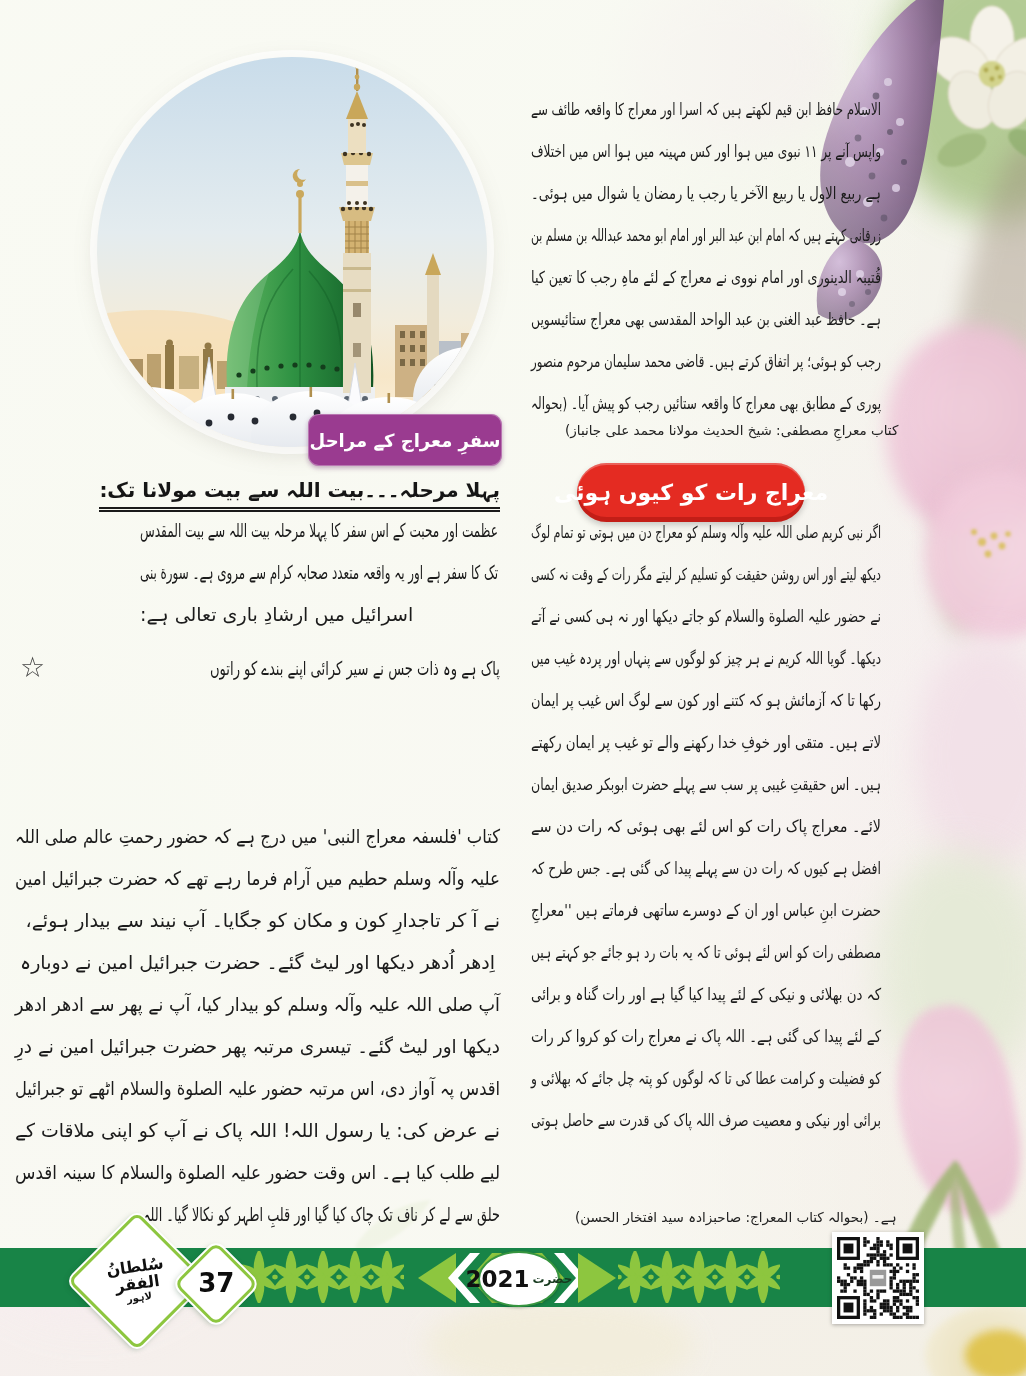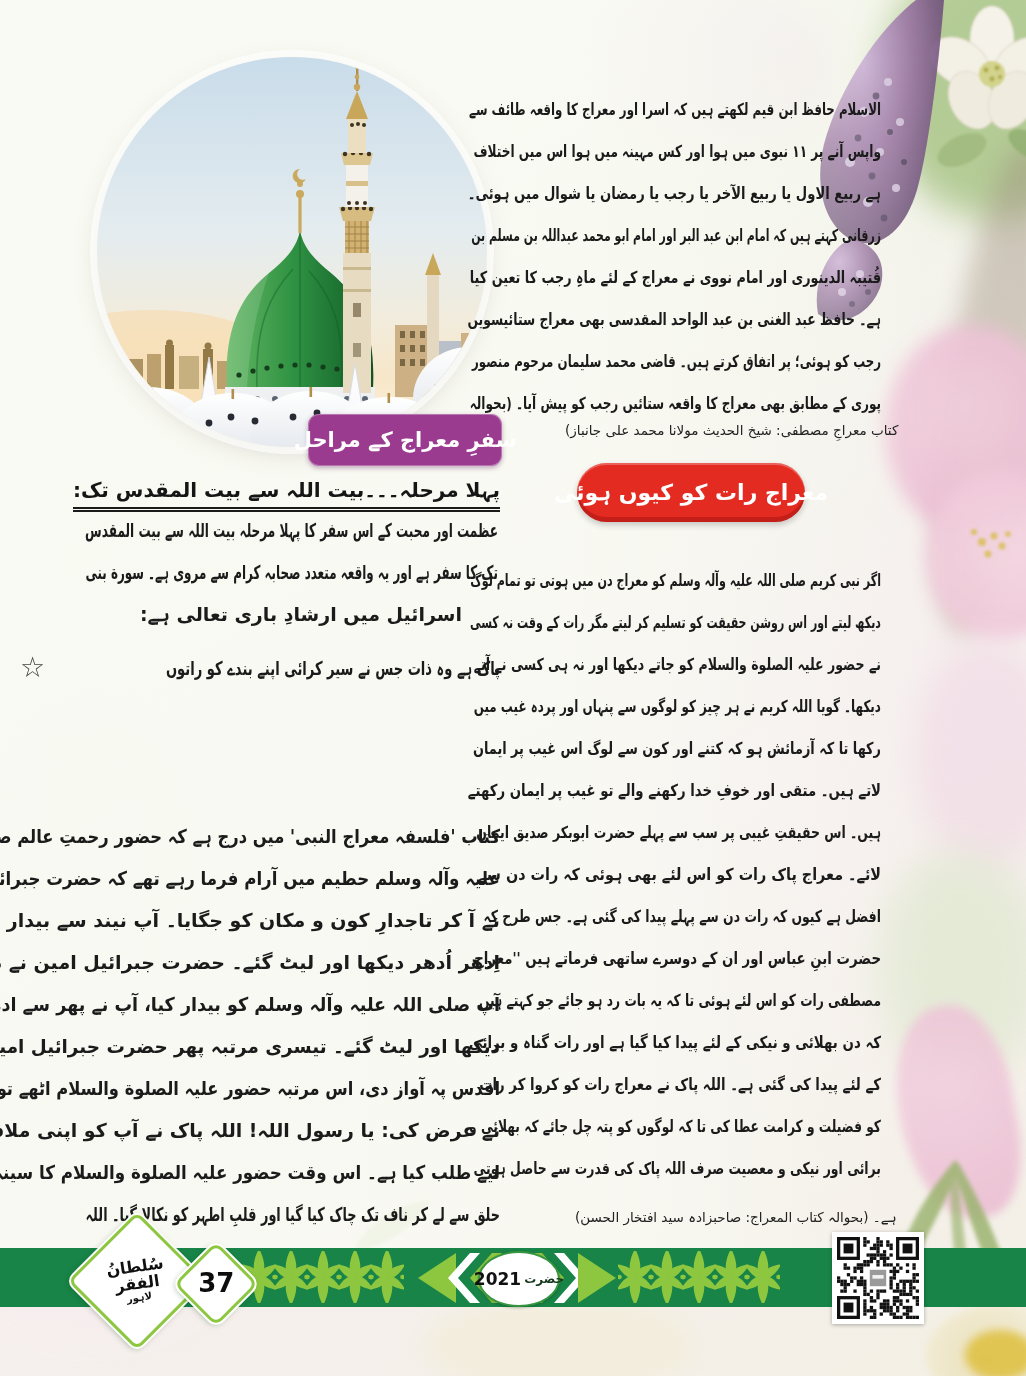--- a/index.html
+++ b/index.html
@@ -8,26 +8,26 @@
     background:linear-gradient(150deg,#f9fbf5 0%,#f3f5ea 30%,#f6efef 62%,#f3f0e5 100%);}
   .blob{position:absolute;border-radius:50%;pointer-events:none;}
   .wash{position:absolute;left:0;top:0;width:935px;height:1250px;pointer-events:none;
     background:linear-gradient(90deg,rgba(249,250,243,.92) 0%,rgba(249,250,243,.86) 62%,rgba(249,250,243,.35) 85%,rgba(249,250,243,0) 100%);}
   
   .mosque{position:absolute;left:97px;top:57px;width:390px;height:390px;border-radius:50%;overflow:hidden;
     box-shadow:0 0 0 7px rgba(255,255,255,.65),0 6px 22px rgba(140,130,120,.25);}
   
   .banner{position:absolute;display:flex;align-items:center;justify-content:center;color:#fff;font-weight:bold;}
   .banner-purple{left:308px;top:414px;width:194px;height:52px;border-radius:11px;background:#9a3b90;
-    box-shadow:inset 0 0 0 1px rgba(255,255,255,.3),0 2px 5px rgba(90,20,90,.35);font-size:21px;}
+    box-shadow:inset 0 0 0 1px rgba(255,255,255,.3),0 2px 5px rgba(90,20,90,.35);font-size:18px;}
   .banner-red{left:577px;top:463px;width:228px;height:59px;border-radius:30px;background:#e42b22;
     box-shadow:inset 0 -5px 0 rgba(120,0,0,.30),inset 0 2px 0 rgba(255,255,255,.25),0 3px 6px rgba(0,0,0,.2);font-size:22px;}
   .banner span{display:inline-block;white-space:nowrap;direction:rtl;}
   
-  .para{position:absolute;direction:rtl;font-weight:bold;}
+  .para{position:absolute;direction:rtl;}
   .tline{height:42px;line-height:42px;text-align:right;direction:rtl;color:#1b1b1b;}
   .tline span{white-space:nowrap;}
   .col-left .tline{font-size:19px;}
   .col-right .tline{font-size:16.5px;}
   .tline.last{text-align:left;}
   .heading{position:absolute;left:15px;top:478px;width:485px;direction:rtl;text-align:right;}
   .heading b{display:inline-block;font-size:20px;color:#151515;border-bottom:5px double #1a1a1a;padding-bottom:5px;font-weight:600;}
   .ref{position:absolute;direction:rtl;font-size:13.5px;color:#222;white-space:nowrap;}
   .qstar{position:absolute;left:20px;top:651px;font-size:28px;color:#444;line-height:34px;}
   .q1{margin-left:195px;}
@@ -41,21 +41,21 @@
   .d-inner{transform:rotate(-45deg);text-align:center;line-height:1.05;}
   .d-logo .d-inner{transform:rotate(-53deg);}
   .logo-main{font-size:16px;font-weight:bold;color:#101010;display:block;direction:rtl;}
   .logo-sub{font-size:10px;font-weight:bold;color:#101010;display:block;direction:rtl;}
   .pageno{font-size:26px;font-weight:bold;color:#0d0d0d;}
   .orn-svg{position:absolute;top:1250px;width:164px;height:54px;}
   .arrows{position:absolute;left:412px;top:1250px;width:210px;height:56px;}
   .oval{position:absolute;left:478px;top:1251px;width:78px;height:52px;border-radius:50%;background:#fff;
     border:2px solid #36953f;display:flex;align-items:center;justify-content:center;gap:3px;direction:rtl;
     box-shadow:0 1px 3px rgba(0,40,15,.3);}
-  .oval .yr{font-size:17px;font-weight:bold;color:#111;}
+  .oval .yr{font-size:23px;font-weight:bold;color:#111;}
   .oval .mo{font-size:12px;color:#173a1f;font-weight:bold;}
   .qr{position:absolute;left:832px;top:1232px;width:92px;height:92px;background:#fff;padding:5px;box-sizing:border-box;
     box-shadow:0 1px 4px rgba(0,0,0,.3);}
   .qr svg{width:100%;height:100%;display:block;}
 </style>
 </head>
 <body>
 
 <div class="page">
 
@@ -336,21 +336,21 @@
   </div>
 
   <div class="banner banner-purple">
     <span class="fit center"><span>سفرِ معراج کے مراحل</span></span>
   </div>
   <div class="banner banner-red">
     <span class="fit center"><span>معراج رات کو کیوں ہوئی</span></span>
   </div>
 
   <div class="heading">
-    <b>پہلا مرحلہ۔۔۔بیت اللہ سے بیت المقدس تک:</b>
+    <b>پہلا مرحلہ۔۔۔بیت اللہ سے بیت مولانا تک:</b>
   </div>
   <div class="para col-left" style="left:140px;top:509px;width:358px;">
       <div class="tline" style="transform: scaleX(0.636604); transform-origin: right center; word-spacing: 0px;"><span>عظمت اور محبت کے اس سفر کا پہلا مرحلہ بیت اللہ سے بیت المقدس</span></div>
       <div class="tline" style="transform: scaleX(0.626507); transform-origin: right center; word-spacing: 0px;"><span>تک کا سفر ہے اور یہ واقعہ متعدد صحابہ کرام سے مروی ہے۔ سورة بنی</span></div>
       <div class="tline last"><span>اسرائیل میں ارشادِ باری تعالی ہے:</span></div>
     </div>
   <div class="qstar">☆</div>
   <div class="para col-left" style="left:15px;top:647px;width:485px;">
     <div class="tline q1" style="transform: scaleX(0.688657); transform-origin: right center; word-spacing: 0px;"><span>پاک ہے وہ ذات جس نے سیر کرائی اپنے بندے کو راتوں</span></div>
   </div>
@@ -371,21 +371,21 @@
       <div class="tline" style="transform: scaleX(0.714901); transform-origin: right center; word-spacing: 0px;"><span>الاسلام حافظ ابن قیم لکھتے ہیں کہ اسرا اور معراج کا واقعہ طائف سے</span></div>
       <div class="tline" style="transform: scaleX(0.734402); transform-origin: right center; word-spacing: 0px;"><span>واپس آنے پر ۱۱ نبوی میں ہوا اور کس مہینہ میں ہوا اس میں اختلاف</span></div>
       <div class="tline" style="transform: scaleX(0.795398); transform-origin: right center; word-spacing: 4.69501e-06px;"><span>ہے ربیع الاول یا ربیع الآخر یا رجب یا رمضان یا شوال میں ہوئی۔</span></div>
       <div class="tline" style="transform: scaleX(0.663546); transform-origin: right center; word-spacing: 0px;"><span>زرقانی کہتے ہیں کہ امام ابن عبد البر اور امام ابو محمد عبداللہ بن مسلم بن</span></div>
       <div class="tline" style="transform: scaleX(0.773561); transform-origin: right center; word-spacing: 0px;"><span>قُتیبہ الدینوری اور امام نووی نے معراج کے لئے ماہِ رجب کا تعین کیا</span></div>
       <div class="tline" style="transform: scaleX(0.74969); transform-origin: right center; word-spacing: 6.10352e-06px;"><span>ہے۔ حافظ عبد الغنی بن عبد الواحد المقدسی بھی معراج ستائیسویں</span></div>
       <div class="tline" style="transform: scaleX(0.716938); transform-origin: right center; word-spacing: 0px;"><span>رجب کو ہوئی؛ پر اتفاق کرتے ہیں۔ قاضی محمد سلیمان مرحوم منصور</span></div>
       <div class="tline last" style="transform: scaleX(0.730784); transform-origin: right center;"><span>پوری کے مطابق بھی معراج کا واقعہ ستائیں رجب کو پیش آیا۔ (بحوالہ</span></div>
     </div>
   <div class="ref" style="left:565px;top:422px;">کتاب معراجِ مصطفی: شیخ الحدیث مولانا محمد علی جانباز)</div>
-  <div class="para col-right" style="left:531px;top:560px;width:350px;">
+  <div class="para col-right" style="left:531px;top:512px;width:350px;">
       <div class="tline" style="transform: scaleX(0.672834); transform-origin: right center; word-spacing: 0px;"><span>اگر نبی کریم صلی اللہ علیہ وآلہ وسلم کو معراج دن میں ہوتی تو تمام لوگ</span></div>
       <div class="tline" style="transform: scaleX(0.667322); transform-origin: right center; word-spacing: 0px;"><span>دیکھ لیتے اور اس روشن حقیقت کو تسلیم کر لیتے مگر رات کے وقت نہ کسی</span></div>
       <div class="tline" style="transform: scaleX(0.761697); transform-origin: right center; word-spacing: 0px;"><span>نے حضور علیہ الصلوة والسلام کو جاتے دیکھا اور نہ ہی کسی نے آتے</span></div>
       <div class="tline" style="transform: scaleX(0.724497); transform-origin: right center; word-spacing: 0px;"><span>دیکھا۔ گویا اللہ کریم نے ہر چیز کو لوگوں سے پنہاں اور پردہ غیب میں</span></div>
       <div class="tline" style="transform: scaleX(0.779158); transform-origin: right center; word-spacing: 0px;"><span>رکھا تا کہ آزمائش ہو کہ کتنے اور کون سے لوگ اس غیب پر ایمان</span></div>
       <div class="tline" style="transform: scaleX(0.804453); transform-origin: right center; word-spacing: 5.08626e-06px;"><span>لاتے ہیں۔ متقی اور خوفِ خدا رکھنے والے تو غیب پر ایمان رکھتے</span></div>
       <div class="tline" style="transform: scaleX(0.756169); transform-origin: right center; word-spacing: 5.54865e-06px;"><span>ہیں۔ اس حقیقتِ غیبی پر سب سے پہلے حضرت ابوبکر صدیق ایمان</span></div>
       <div class="tline" style="transform: scaleX(0.871222); transform-origin: right center; word-spacing: 0px;"><span>لائے۔ معراج پاک رات کو اس لئے بھی ہوئی کہ رات دن سے</span></div>
       <div class="tline" style="transform: scaleX(0.752461); transform-origin: right center; word-spacing: 0px;"><span>افضل ہے کیوں کہ رات دن سے پہلے پیدا کی گئی ہے۔ جس طرح کہ</span></div>
       <div class="tline" style="transform: scaleX(0.807702); transform-origin: right center; word-spacing: 0px;"><span>حضرت ابنِ عباس اور ان کے دوسرے ساتھی فرماتے ہیں ''معراجِ</span></div>

